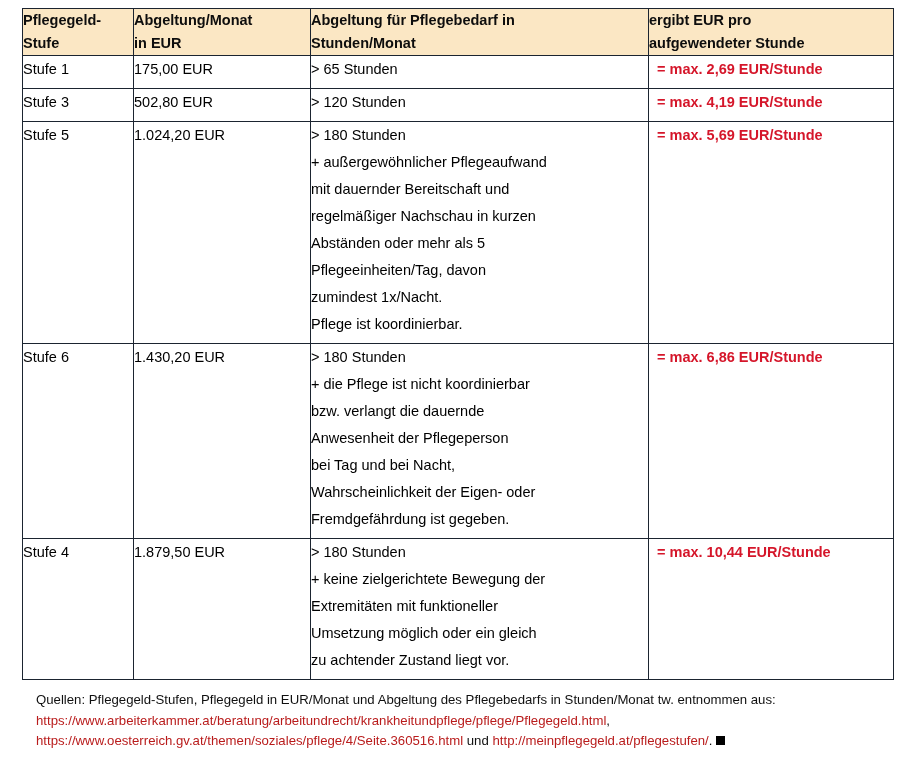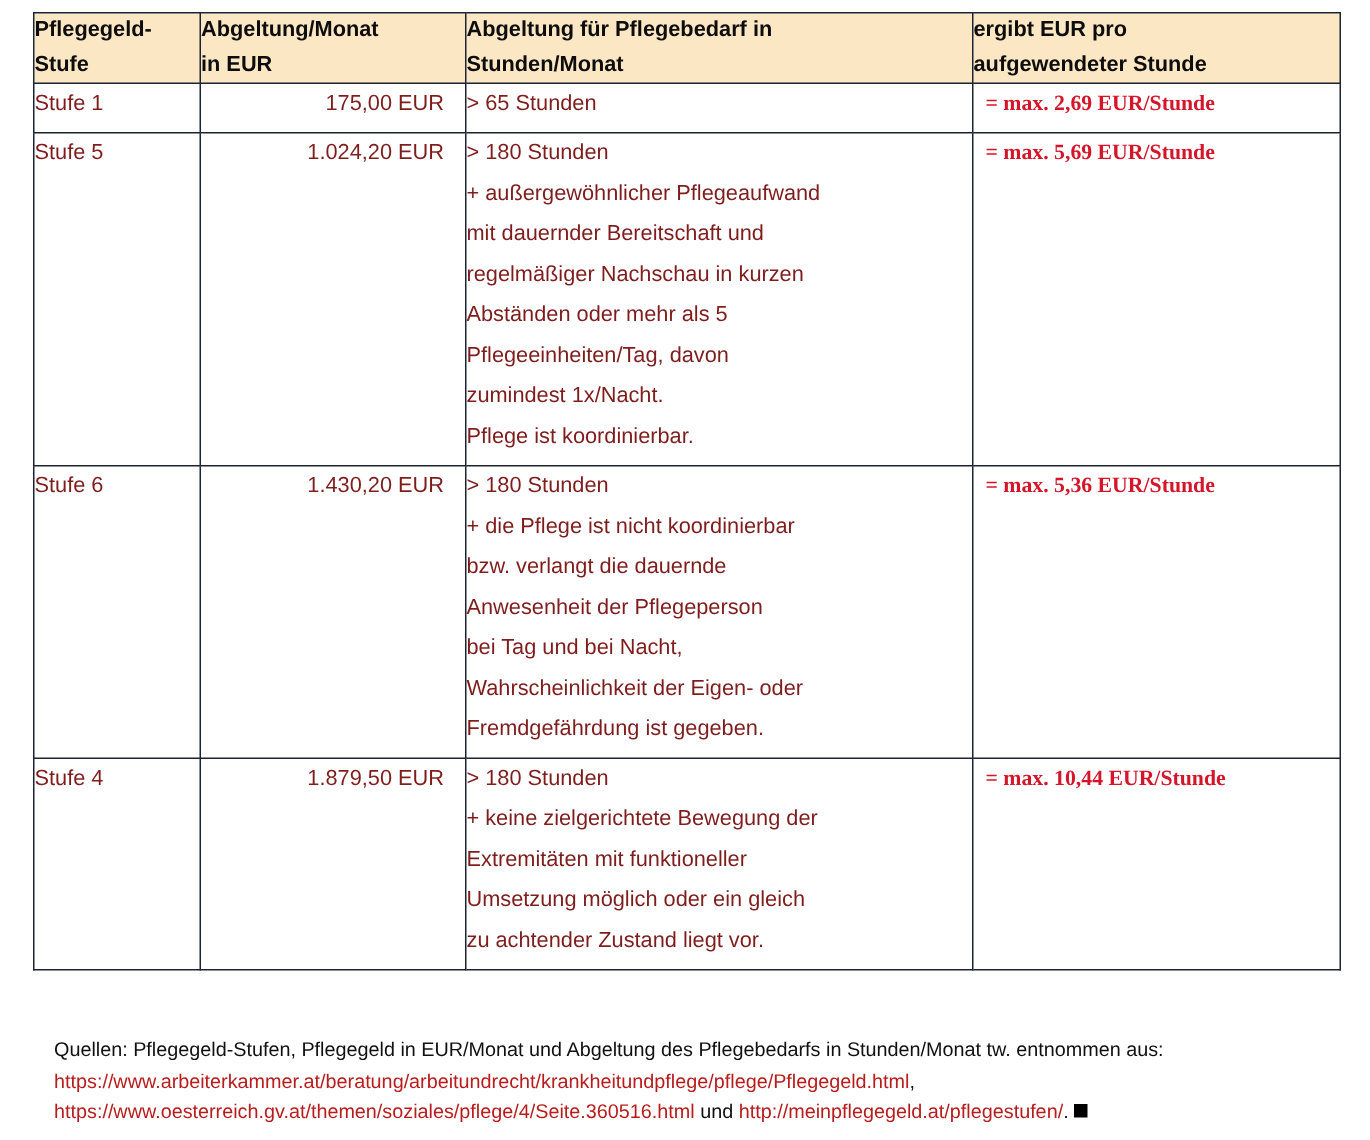--- a/index.html
+++ b/index.html
@@ -54,37 +54,35 @@
     text-align: left;
     padding: 3px 0 4px 8px;
     color: #0d0d0d;
     border-color: #1b2430;
     height: 46px;
   }
 
   tbody td {
     font-size: 14.5px;
     line-height: 27px;
-    color: #7f1d1d;
+    color: #000000;
     padding: 0 0 0 8px;
     height: 27px;
   }
   tbody td.num {
-    text-align: right;
     padding: 0 14px 0 0;
   }
   tbody td.hours {
     white-space: pre-line;
     padding-bottom: 5px;
   }
   tbody td.rate {
     color: #d5162a;
     font-weight: bold;
     padding-left: 8px;
-    font-family: Liberation Serif, serif;
   }
   tbody tr.tall td {
     line-height: 27px;
   }
   .gtcell { white-space: pre; }
 
   
   .sources {
     position: absolute;
     left: 36px;
@@ -133,20 +131,26 @@
 aufgewendeter Stunde</th>
         </tr>
       </thead>
       <tbody>
         <tr>
           <td>Stufe 1</td>
           <td class="num">175,00 EUR</td>
           <td class="hours">&gt;  65 Stunden</td>
           <td class="rate">= max. 2,69 EUR/Stunde</td>
         </tr>
+        <tr>
+          <td>Stufe 3</td>
+          <td class="num">502,80 EUR</td>
+          <td class="hours">&gt; 120 Stunden</td>
+          <td class="rate">= max. 4,19 EUR/Stunde</td>
+        </tr>
         <tr class="tall">
           <td>Stufe 5</td>
           <td class="num">1.024,20 EUR</td>
           <td class="hours">&gt; 180 Stunden
 + außergewöhnlicher Pflegeaufwand
 mit dauernder Bereitschaft und
 regelmäßiger Nachschau in kurzen
 Abständen oder mehr als 5
 Pflegeeinheiten/Tag, davon
 zumindest 1x/Nacht.
@@ -156,21 +160,21 @@
         <tr class="tall">
           <td>Stufe 6</td>
           <td class="num">1.430,20 EUR</td>
           <td class="hours">&gt; 180 Stunden
 + die Pflege ist nicht koordinierbar
 bzw. verlangt die dauernde
 Anwesenheit der Pflegeperson
 bei Tag und bei Nacht,
 Wahrscheinlichkeit der Eigen- oder
 Fremdgefährdung ist gegeben.</td>
-          <td class="rate">= max. 5,36 EUR/Stunde</td>
+          <td class="rate">= max. 6,86 EUR/Stunde</td>
         </tr>
         <tr class="tall">
           <td>Stufe 4</td>
           <td class="num">1.879,50 EUR</td>
           <td class="hours">&gt; 180 Stunden
 + keine zielgerichtete Bewegung der
 Extremitäten mit funktioneller
 Umsetzung möglich oder ein gleich
 zu achtender Zustand liegt vor.</td>
           <td class="rate">= max. 10,44 EUR/Stunde</td>

